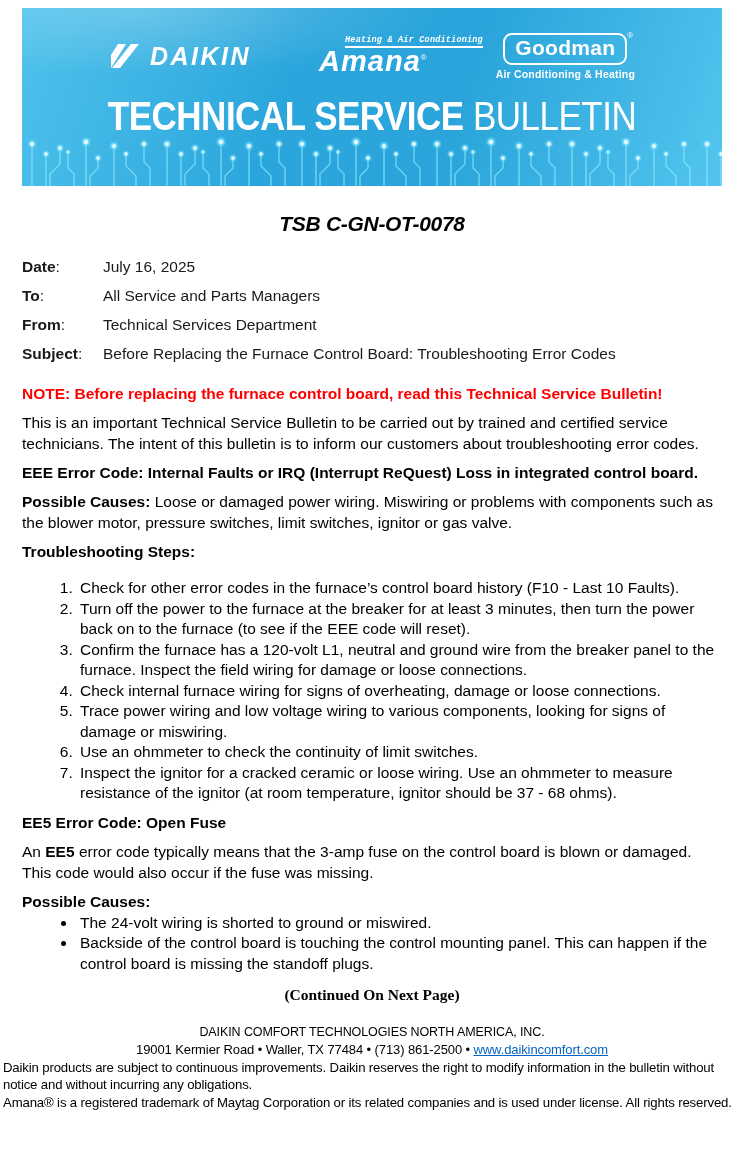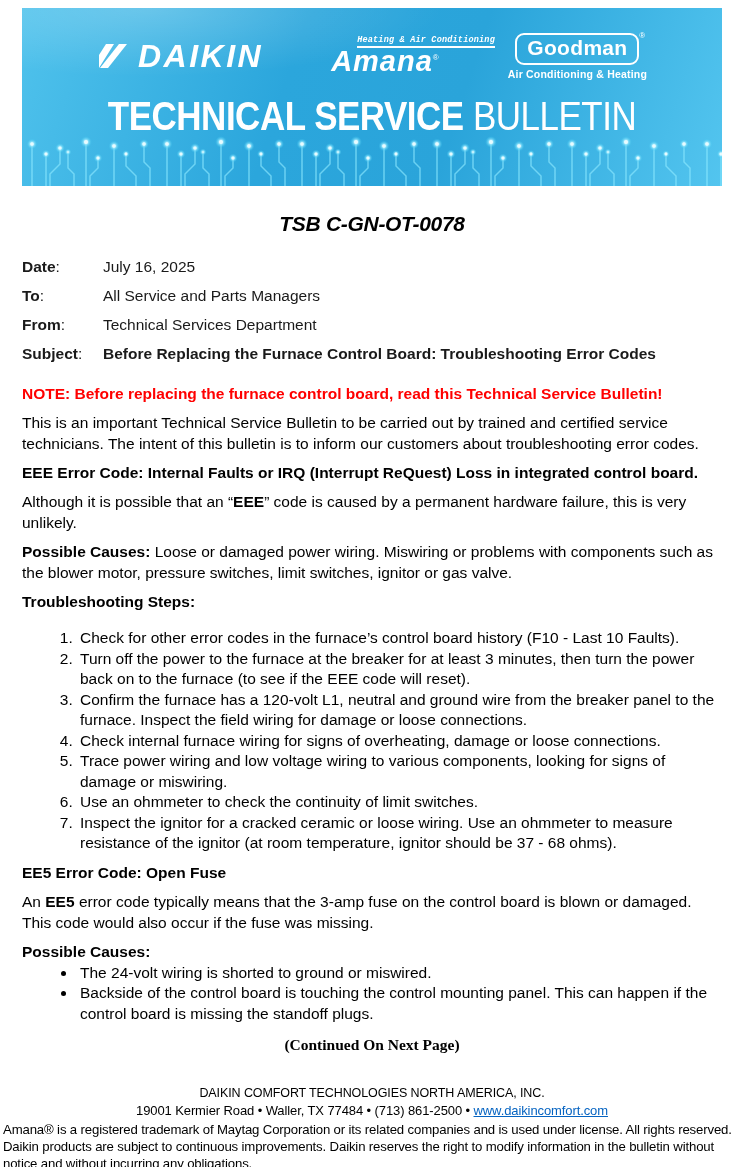--- a/index.html
+++ b/index.html
@@ -17,21 +17,21 @@
   }
   .tsb-header::before {
     content:""; position:absolute; inset:0;
     background:radial-gradient(ellipse 60% 55% at 18% 0%, rgba(255,255,255,.22), transparent 70%);
   }
   .logo-row {
     position:relative; z-index:2; display:flex; align-items:center;
     justify-content:center; gap:68px; margin-top:22px; height:52px;
   }
   .daikin-logo { display:flex; align-items:center; gap:7px; color:#fff; }
-  .daikin-word { font-size:32px; font-weight:800; font-style:italic; letter-spacing:2.5px; }
+  .daikin-word { font-size:25px; font-weight:800; font-style:italic; letter-spacing:2.5px; }
   .amana-logo { position:relative; color:#fff; padding-top:10px; }
   .amana-word { font-size:29px; font-weight:800; font-style:italic; letter-spacing:1px; }
   .amana-tag {
     position:absolute; top:0; left:26px; font-size:8.5px; font-weight:700; font-style:italic;
     border-bottom:2px solid #fff; padding-bottom:1px; white-space:nowrap; letter-spacing:.2px;font-family:Liberation Mono, monospace;
   }
   .reg-sup { font-size:8px; vertical-align:super; font-style:normal; font-weight:400; }
   .goodman-logo { text-align:center; color:#fff; position:relative; }
   .goodman-box {
     display:inline-block; border:2.5px solid #fff; border-radius:9px; padding:1px 10px 3px;
@@ -53,37 +53,37 @@
   
   .tsb-number {
     text-align:center; font-size:21px; font-weight:800; font-style:italic;
     margin-top:26px; letter-spacing:-.3px; color:#000;
   }
   .meta { margin-top:22px; font-size:15.5px; }
   .meta-row { display:flex; margin-bottom:12px; line-height:17px; }
   .meta-label { width:81px; flex:0 0 81px; }
   .meta-label b { font-weight:700; }
   .meta-value { }
-  .meta-value.bold { font-weight:700; }
+  .meta-value.bold { font-weight:400; }
 
   .body-text { font-size:15.5px; line-height:21px; color:#000; }
   .note-line { color:#ff0000; font-weight:700; margin-top:21px; }
   .para { margin-top:8px; }
   .h-bold { font-weight:700; margin-top:8px; }
   b.inline { font-weight:700; }
 
   ol.steps { margin:16px 0 0 0; padding-left:55px; }
   ol.steps li { padding-left:3px; line-height:20.5px; }
   ul.causes { margin:1px 0 0 0; padding-left:55px; }
   ul.causes li { padding-left:3px; line-height:20.5px; }
 
   .continued { text-align:center; font-weight:700; margin-top:10px; font-size:15.5px;font-family:Liberation Serif, serif; }
 
   
-  .footer { margin-top:30px; font-size:13px; line-height:17px; color:#000; }
+  .footer { margin-top:19px; font-size:13px; line-height:17px; color:#000; }
   .f-center { text-align:center; letter-spacing:-.1px; }
   .f-company { font-size:12.5px; }
   .f-link { color:#0563c1; text-decoration:underline; cursor:pointer; }
   .f-small { font-size:13.2px; letter-spacing:-.15px; margin-top:0.5px; margin-left:-19px; width:736px; }
   .f-small2 { margin-top:1.5px; }
 </style>
 </head>
 <body>
 
 <div class="page">
@@ -181,21 +181,20 @@
   </div>
 
   <div class="body-text">
 
     <div class="note-line">NOTE: Before replacing the furnace control board, read this Technical Service Bulletin!</div>
 
     <p class="para">This is an important Technical Service Bulletin to be carried out by trained and certified service technicians.  The intent of this bulletin is to inform our customers about troubleshooting error codes.</p>
 
     <p class="h-bold">EEE Error Code: Internal Faults or IRQ (Interrupt ReQuest) Loss in integrated control board.</p>
 
-    <p class="para"><span>Although it is possible that an “</span><b class="inline">EEE</b><span>” code is caused by a permanent hardware failure, this is very unlikely.</span></p>
 
     <p class="para"><b class="inline">Possible Causes:</b><span> Loose or damaged power wiring. Miswiring or problems with components such as the blower motor, pressure switches, limit switches, ignitor or gas valve.</span></p>
 
     <p class="h-bold">Troubleshooting Steps:</p>
 
     <ol class="steps">
       <li>Check for other error codes in the furnace’s control board history (F10 - Last 10 Faults).</li>
       <li>Turn off the power to the furnace at the breaker for at least 3 minutes, then turn the power back on to the furnace (to see if the EEE code will reset).</li>
       <li>Confirm the furnace has a 120-volt L1, neutral and ground wire from the breaker panel to the furnace. Inspect the field wiring for damage or loose connections.</li>
       <li>Check internal furnace wiring for signs of overheating, damage or loose connections.</li>
@@ -214,17 +213,17 @@
       <li>The 24-volt wiring is shorted to ground or miswired.</li>
       <li>Backside of the control board is touching the control mounting panel. This can happen if the control board is missing the standoff plugs.</li>
     </ul>
 
     <div class="continued">(Continued On Next Page)</div>
   </div>
 
   <div class="footer">
     <div class="f-center f-company">DAIKIN COMFORT TECHNOLOGIES NORTH AMERICA, INC.</div>
     <div class="f-center"><span>19001 Kermier Road • Waller, TX 77484 • (713) 861-2500 • </span><a class="f-link">www.daikincomfort.com</a></div>
+    <div class="f-small">Daikin products are subject to continuous improvements. Daikin reserves the right to modify information in the bulletin without notice and without incurring any obligations.</div>
     <div class="f-small f-small2">Amana® is a registered trademark of Maytag Corporation or its related companies and is used under license. All rights reserved.</div>
-    <div class="f-small">Daikin products are subject to continuous improvements. Daikin reserves the right to modify information in the bulletin without notice and without incurring any obligations.</div>
   </div>
 
 </div>
 
 </body></html>

